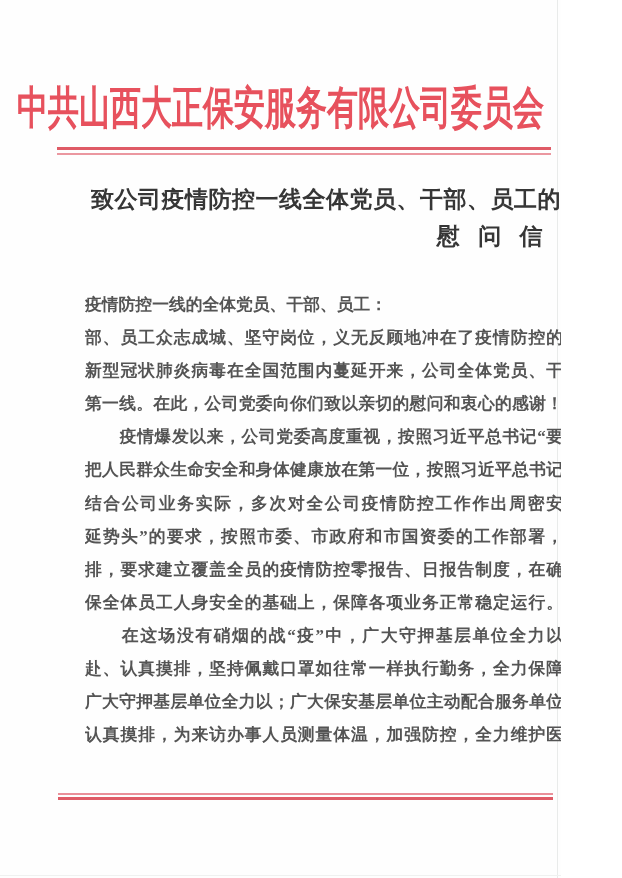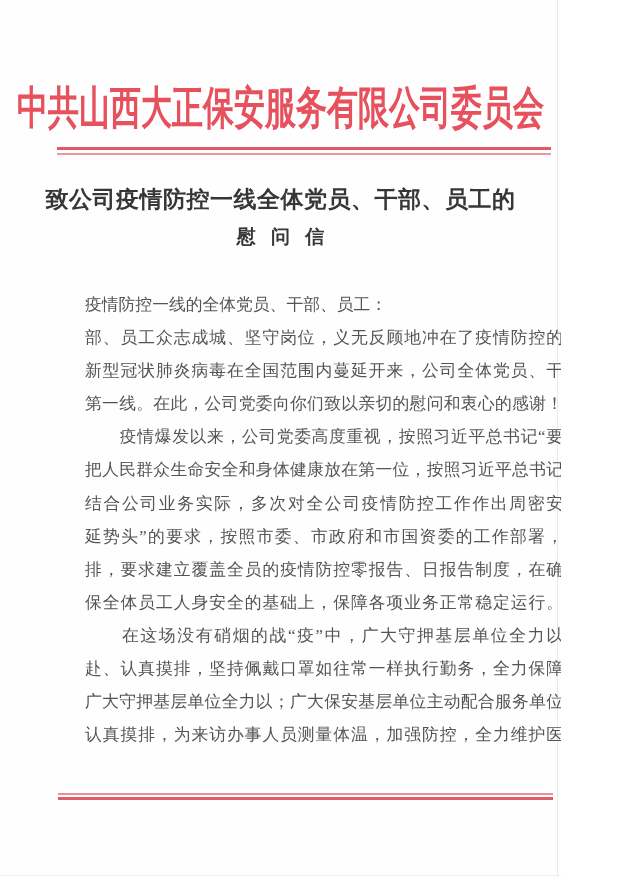--- a/index.html
+++ b/index.html
@@ -66,33 +66,33 @@
     height: 2px;
     background: #eb97a0;
   }
 
   
   .doc-title {
     position: absolute;
     top: 185px;
     left: 0;
     width: 100%;
-    text-align: center;
+    text-align: right;
     color: #363636;
     font-weight: bold;
   }
   .doc-title .t1 {
     font-size: 23px;
     letter-spacing: 0.5px;
     line-height: 30px;
     white-space: nowrap;
   }
   .doc-title .t2 {
     margin-top: 7px;
-    font-size: 19px;
+    font-size: 23px;
     letter-spacing: 0.8em;
     text-indent: 0.8em; 
     line-height: 30px;
     white-space: nowrap;
   }
 
   
   .body-text {
     position: absolute;
     top: 288px;
@@ -101,20 +101,21 @@
     color: #545454;
     font-size: 16.8px;
   }
   .body-text .line {
     height: 33.1px;
     line-height: 33.1px;
     text-align: justify;
     text-align-last: justify;
     overflow: hidden;
     white-space: nowrap;
+    font-weight: bold;
   }
   .body-text .line.no-justify {
     text-align: left;
     text-align-last: left;
   }
 
   
   .footer-rule {
     position: absolute;
     top: 793px;

